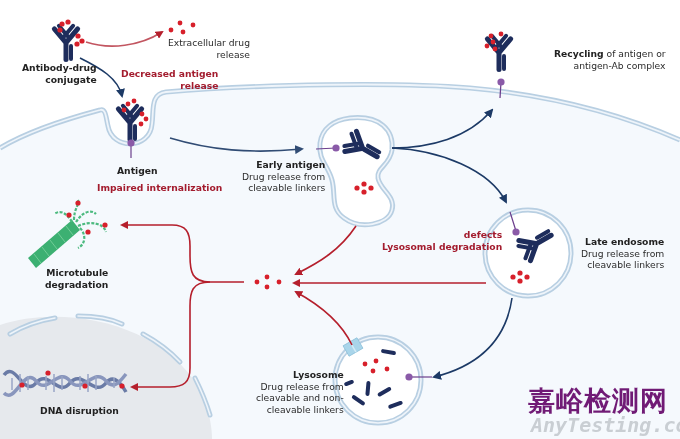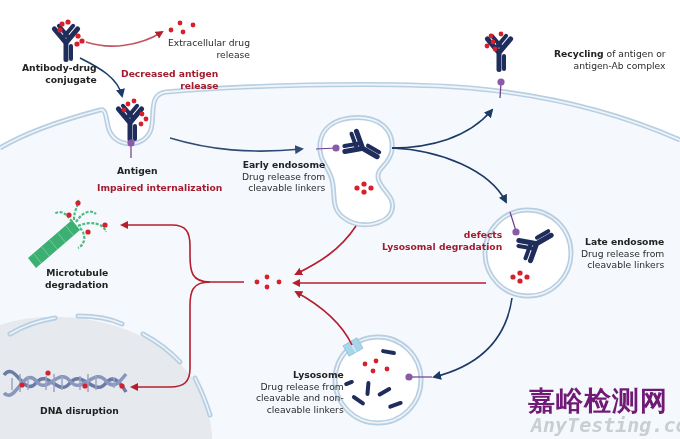--- a/index.html
+++ b/index.html
@@ -231,21 +231,21 @@
   <div>Decreased antigen</div>
   <div>release</div>
 </div>
 <div class="lbl" style="left:534px;top:48px;">
   <div><b>Recycling</b><span> of antigen or</span></div>
   <div>antigen-Ab complex</div>
 </div>
 <div class="lbl bold" style="left:117px;top:165px;">Antigen</div>
 <div class="lbl red" style="left:97px;top:182px;">Impaired internalization</div>
 <div class="lbl" style="left:242px;top:159px;">
-  <div class="bold">Early endosome</div>
+  <div class="bold">Early antigen</div>
   <div>Drug release from</div>
   <div>cleavable linkers</div>
 </div>
 <div class="lbl red" style="left:382px;top:229px;">
   <div>defects</div>
   <div>Lysosomal degradation</div>
 </div>
 <div class="lbl" style="left:581px;top:236px;">
   <div class="bold">Late endosome</div>
   <div>Drug release from</div>

